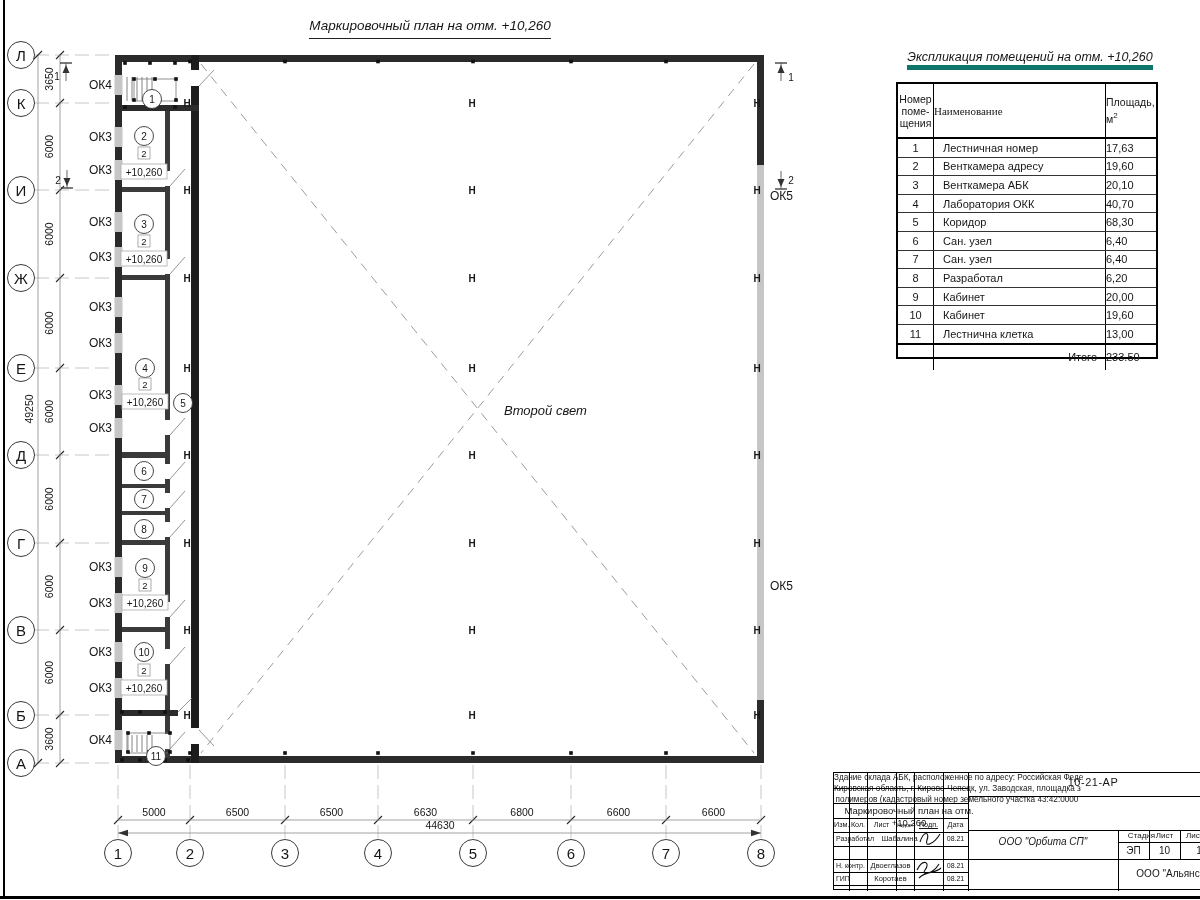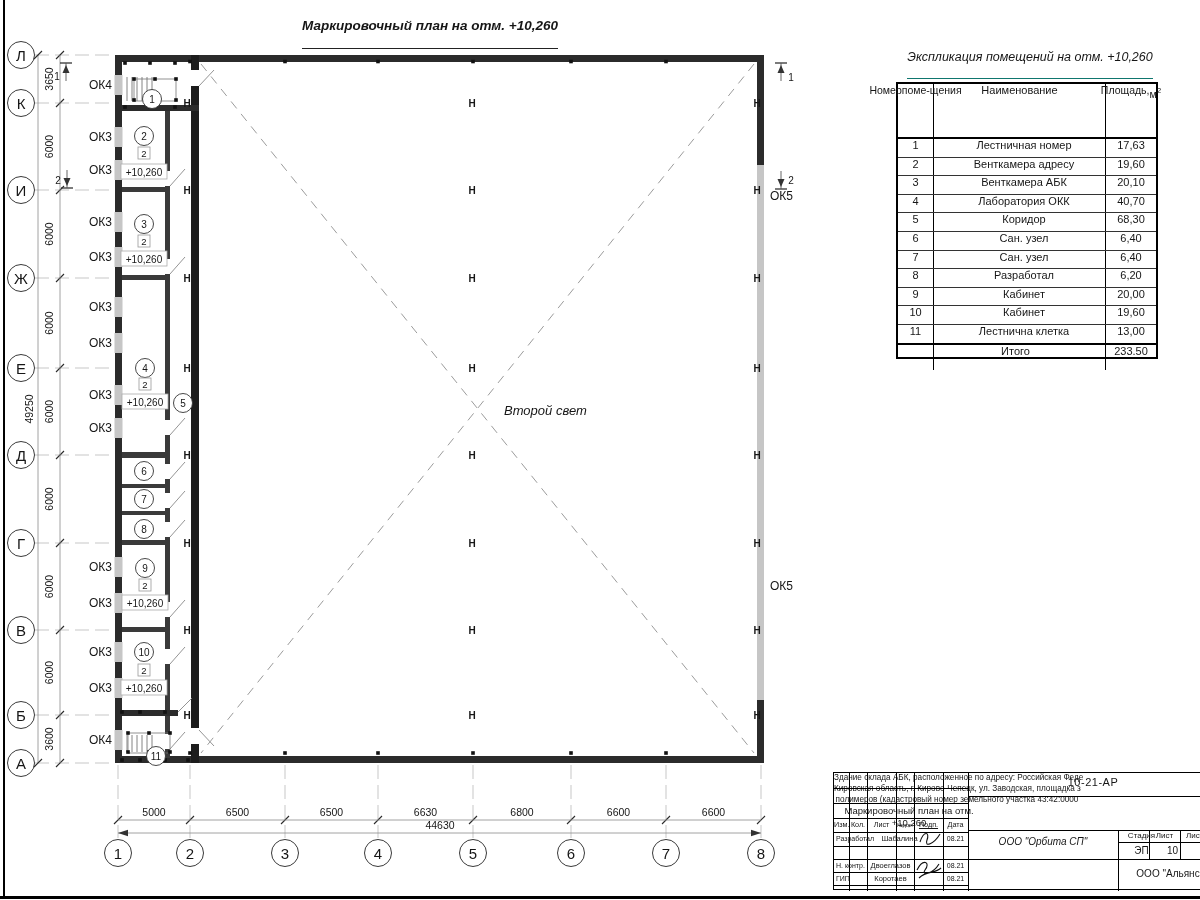--- a/index.html
+++ b/index.html
@@ -3,53 +3,53 @@
 <meta charset="utf-8">
 <style>
   html,body{margin:0;padding:0;}
   body{width:1200px;height:900px;position:relative;overflow:hidden;background:#fff;
        font-family:"Liberation Sans",sans-serif;color:#161616;}
   #sheet{position:absolute;inset:0;}
   svg text{font-family:"Liberation Sans",sans-serif;}
   
   .main-title{position:absolute;left:255px;top:18px;width:350px;text-align:center;
               font-size:13.5px;font-style:italic;}
-  .main-title span{border-bottom:1px solid #222;padding-bottom:15px;font-weight:bold;}
+  .main-title span{border-bottom:1px solid #222;padding-bottom:5px;}
   .sched-title{position:absolute;left:880px;top:50px;width:300px;text-align:center;
                font-size:12.5px;font-style:italic;}
-  .sched-title span{border-bottom:1px solid #0f766e;padding-bottom:14px;}
+  .sched-title span{border-bottom:5px solid #0f766e;padding-bottom:1px;}
   
   .stable{position:absolute;left:896px;top:82px;width:262px;height:277px;
           border:2px solid #000;box-sizing:border-box;background:#fff;font-size:11px;}
   .shead{display:flex;height:53px;border-bottom:2px solid #000;}
-  .scell{box-sizing:border-box;display:flex;flex-direction:row;justify-content:center;}
+  .scell{box-sizing:border-box;display:flex;flex-direction:column;justify-content:center;}
   .c0{width:36px;border-right:1px solid #000;text-align:center;}
   .c1{flex:1;border-right:1px solid #000;}
   .c2{width:50px;text-align:left;}
   .shead .c0{font-size:10.5px;line-height:12px;}
-  .shead .c1{text-align:right;}
+  .shead .c1{text-align:left;font-family:Liberation Serif, serif;}
   .shead .c2{font-size:10.5px;line-height:13px;}
   .shead .c2 sup{font-size:8px;}
   .srow{display:flex;height:17.6px;border-bottom:1px solid #333;}
   .srow:last-child{border-bottom:none;}
   .srow .c0{justify-content:center;}
   .srow .c1{padding-left:9px;justify-content:center;}
   .srow .c2{justify-content:center;}
   .stotal{display:flex;height:25px;border-top:2px solid #000;}
   .stotal .c1{text-align:right;padding-right:8px;justify-content:center;}
   
   .tblock{position:absolute;left:833px;top:772px;width:384px;height:118px;
           border:1.5px solid #000;box-sizing:border-box;background:#fff;}
   .tbl-line{position:absolute;background:#000;}
   .tb-text{position:absolute;overflow:hidden;white-space:nowrap;}
   .tb-doc{left:134px;top:3px;width:250px;text-align:center;font-size:11px;letter-spacing:.5px;}
   .tb-addr{left:136px;top:25px;width:246px;text-align:center;font-size:8.2px;line-height:10.8px;white-space:nowrap;}
   .tb-org{left:134px;top:63px;width:150px;text-align:center;font-size:10px;font-style:italic;}
   .tb-stagelab{top:58px;text-align:center;font-size:8px;}
-  .tb-stageval{top:72px;text-align:center;font-size:10px;padding-left:8px;}
+  .tb-stageval{top:72px;text-align:center;font-size:10px;}
   .tb-dtitle{left:134px;top:90px;width:150px;text-align:center;font-size:9.5px;line-height:12px;white-space:normal;}
   .tb-client{left:284px;top:95px;width:100px;text-align:center;font-size:10px;}
   .tb-colhead{position:absolute;text-align:center;font-size:7.2px;line-height:14px;overflow:hidden;}
   .tb-role{position:absolute;font-size:7px;line-height:13px;padding-left:2px;overflow:hidden;white-space:nowrap;}
   .tb-name{position:absolute;font-size:7.5px;line-height:13px;text-align:center;overflow:hidden;white-space:nowrap;}
   .tb-date{position:absolute;font-size:7px;line-height:13px;text-align:center;}
   
   .frame-left{position:absolute;left:3px;top:0;width:1.5px;height:897px;background:#000;}
   .frame-bottom{position:absolute;left:0;top:896px;width:1200px;height:2.5px;background:#000;}
 </style>

